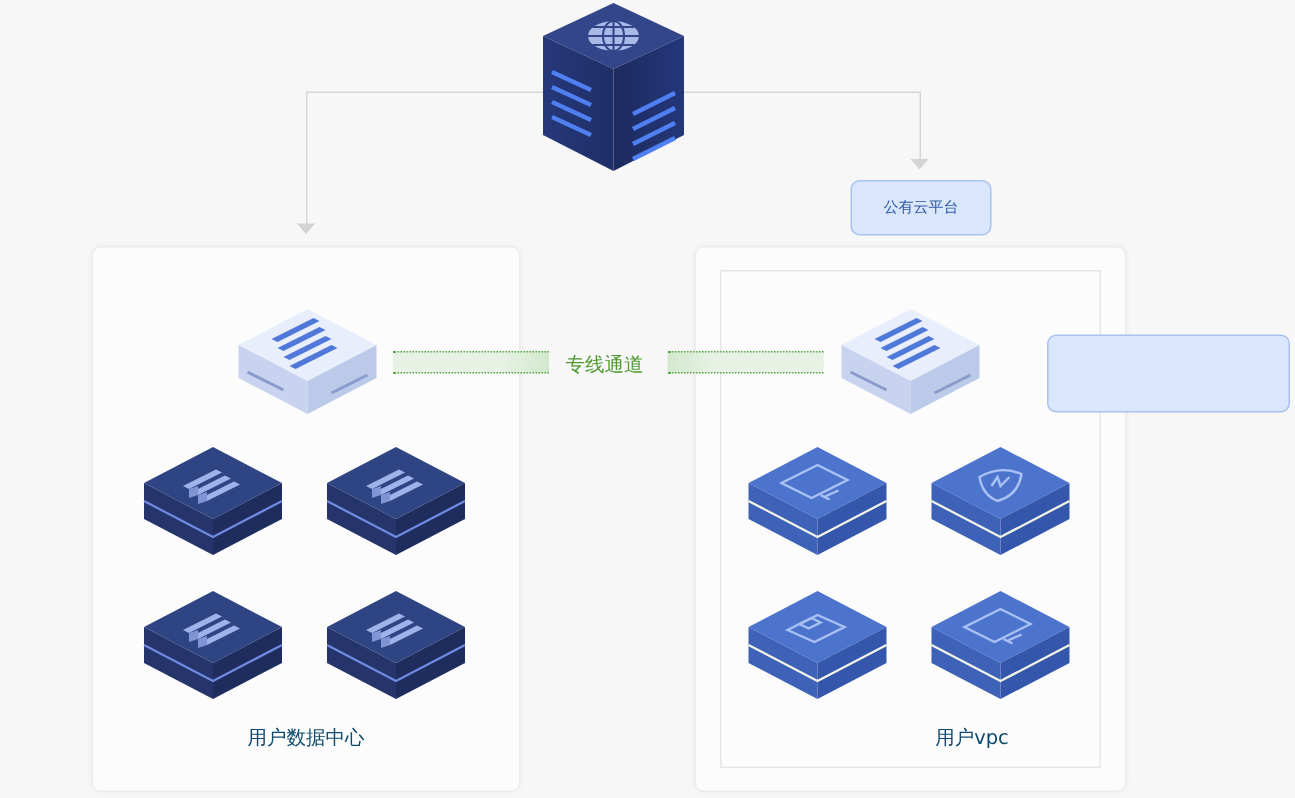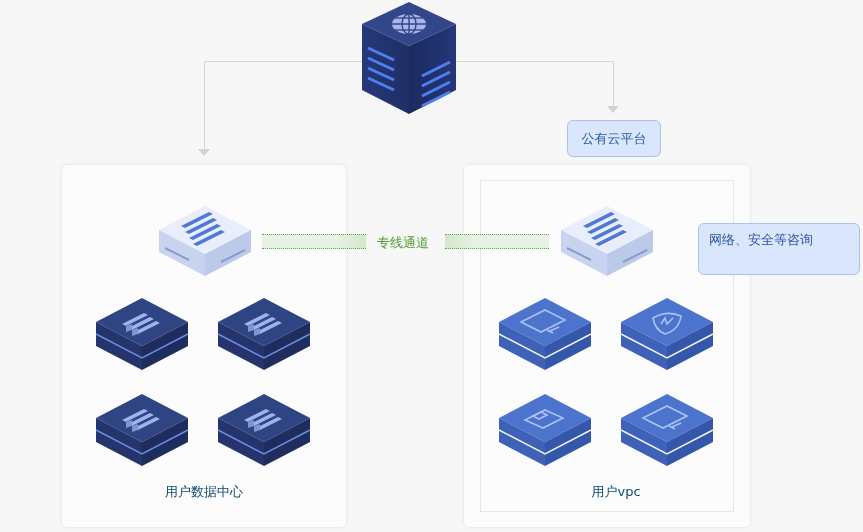--- a/index.html
+++ b/index.html
@@ -2,21 +2,21 @@
 <html><head>
 <meta charset="utf-8">
 <style>
   html,body{margin:0;padding:0;}
   body{width:863px;height:532px;background:#f7f7f7;position:relative;overflow:hidden;font-family:"DejaVu Sans","Liberation Sans",sans-serif;}
   .abs{position:absolute;}
   .panel{position:absolute;background:#fcfcfc;border:1px solid #ececec;border-radius:6px;box-shadow:0 0 4px rgba(0,0,0,0.04);}
   .inner-panel{position:absolute;background:#fcfcfc;border:1px solid #e6e6e6;}
   .line{position:absolute;background:#d6d6d6;}
   .arrow{position:absolute;width:0;height:0;border-left:6px solid transparent;border-right:6px solid transparent;border-top:7px solid #d3d3d3;}
-  .label-box{position:absolute;background:#d9e6fb;border:1px solid #a9c2ef;border-radius:6px;color:#2e5aa8;font-size:13px;}
+  .label-box{position:absolute;background:#d9e6fb;border:1px solid #a9c2ef;border-radius:6px;color:#2e5aa8;font-size:10px;}
   .caption{position:absolute;color:#0c4a6e;font-size:13px;text-align:center;}
   .dash{position:absolute;height:13px;border-top:1px dotted #5aa84a;border-bottom:1px dotted #5aa84a;background:linear-gradient(90deg,#e7f2e4 0%,#e7f2e4 70%,#d2e8cc 100%);}
   .dash.right{background:linear-gradient(90deg,#d2e8cc 0%,#e7f2e4 30%,#e7f2e4 100%);}
   .tunnel-label{position:absolute;color:#4f9a2e;font-size:13px;}
   svg{display:block;}
 </style>
 </head>
 <body>
 
 <div class="line" style="left:204px;top:61px;width:160px;height:1px;"></div>
@@ -105,28 +105,27 @@
         <line x1="66" y1="62" x2="90" y2="50"></line>
       </g>
   </svg>
 </div>
 
 <div class="dash" style="left:262px;top:234px;width:104px;"></div>
 <div class="tunnel-label" style="left:377px;top:234px;font-family:Liberation Mono, monospace;">专线通道</div>
 <div class="dash right" style="left:445px;top:234px;width:104px;"></div>
 
 <div class="label-box" style="left:698px;top:223px;width:162px;height:52px;font-size:13px;line-height:20px;padding:6px 0 0 10px;box-sizing:border-box;">
-  <div>网络、安全等咨询</div>
 </div>
 
 <div id="left-nodes"></div>
 <div id="right-nodes"></div>
 
 <div class="caption" style="left:61px;top:483px;width:286px;">用户数据中心</div>
-<div class="caption" style="left:468px;top:483px;width:296px;">用户vpc</div>
+<div class="caption" style="left:500px;top:483px;width:296px;">用户vpc</div>
 
 <div class="abs" style="left: 92px; top: 294px; width: 100px; height: 80px;">
     <svg width="100" height="80" viewBox="0 0 100 80">
     <polygon points="50,4 96,28 50,52 4,28" fill="#2f4483"></polygon>
     <polygon points="4,28 50,52 50,76 4,52" fill="#25356c"></polygon>
     <polygon points="50,52 96,28 96,52 50,76" fill="#1f2d5e"></polygon>
     <polyline points="4,40 50,64 96,40" stroke="#6f8ae0" stroke-width="1.5" fill="none"></polyline>
     <g fill="#9fb3ea">
       <polygon points="30,30 52,19 56,21 34,32"></polygon>
       <polygon points="36,34 58,23 62,25 40,36"></polygon>

